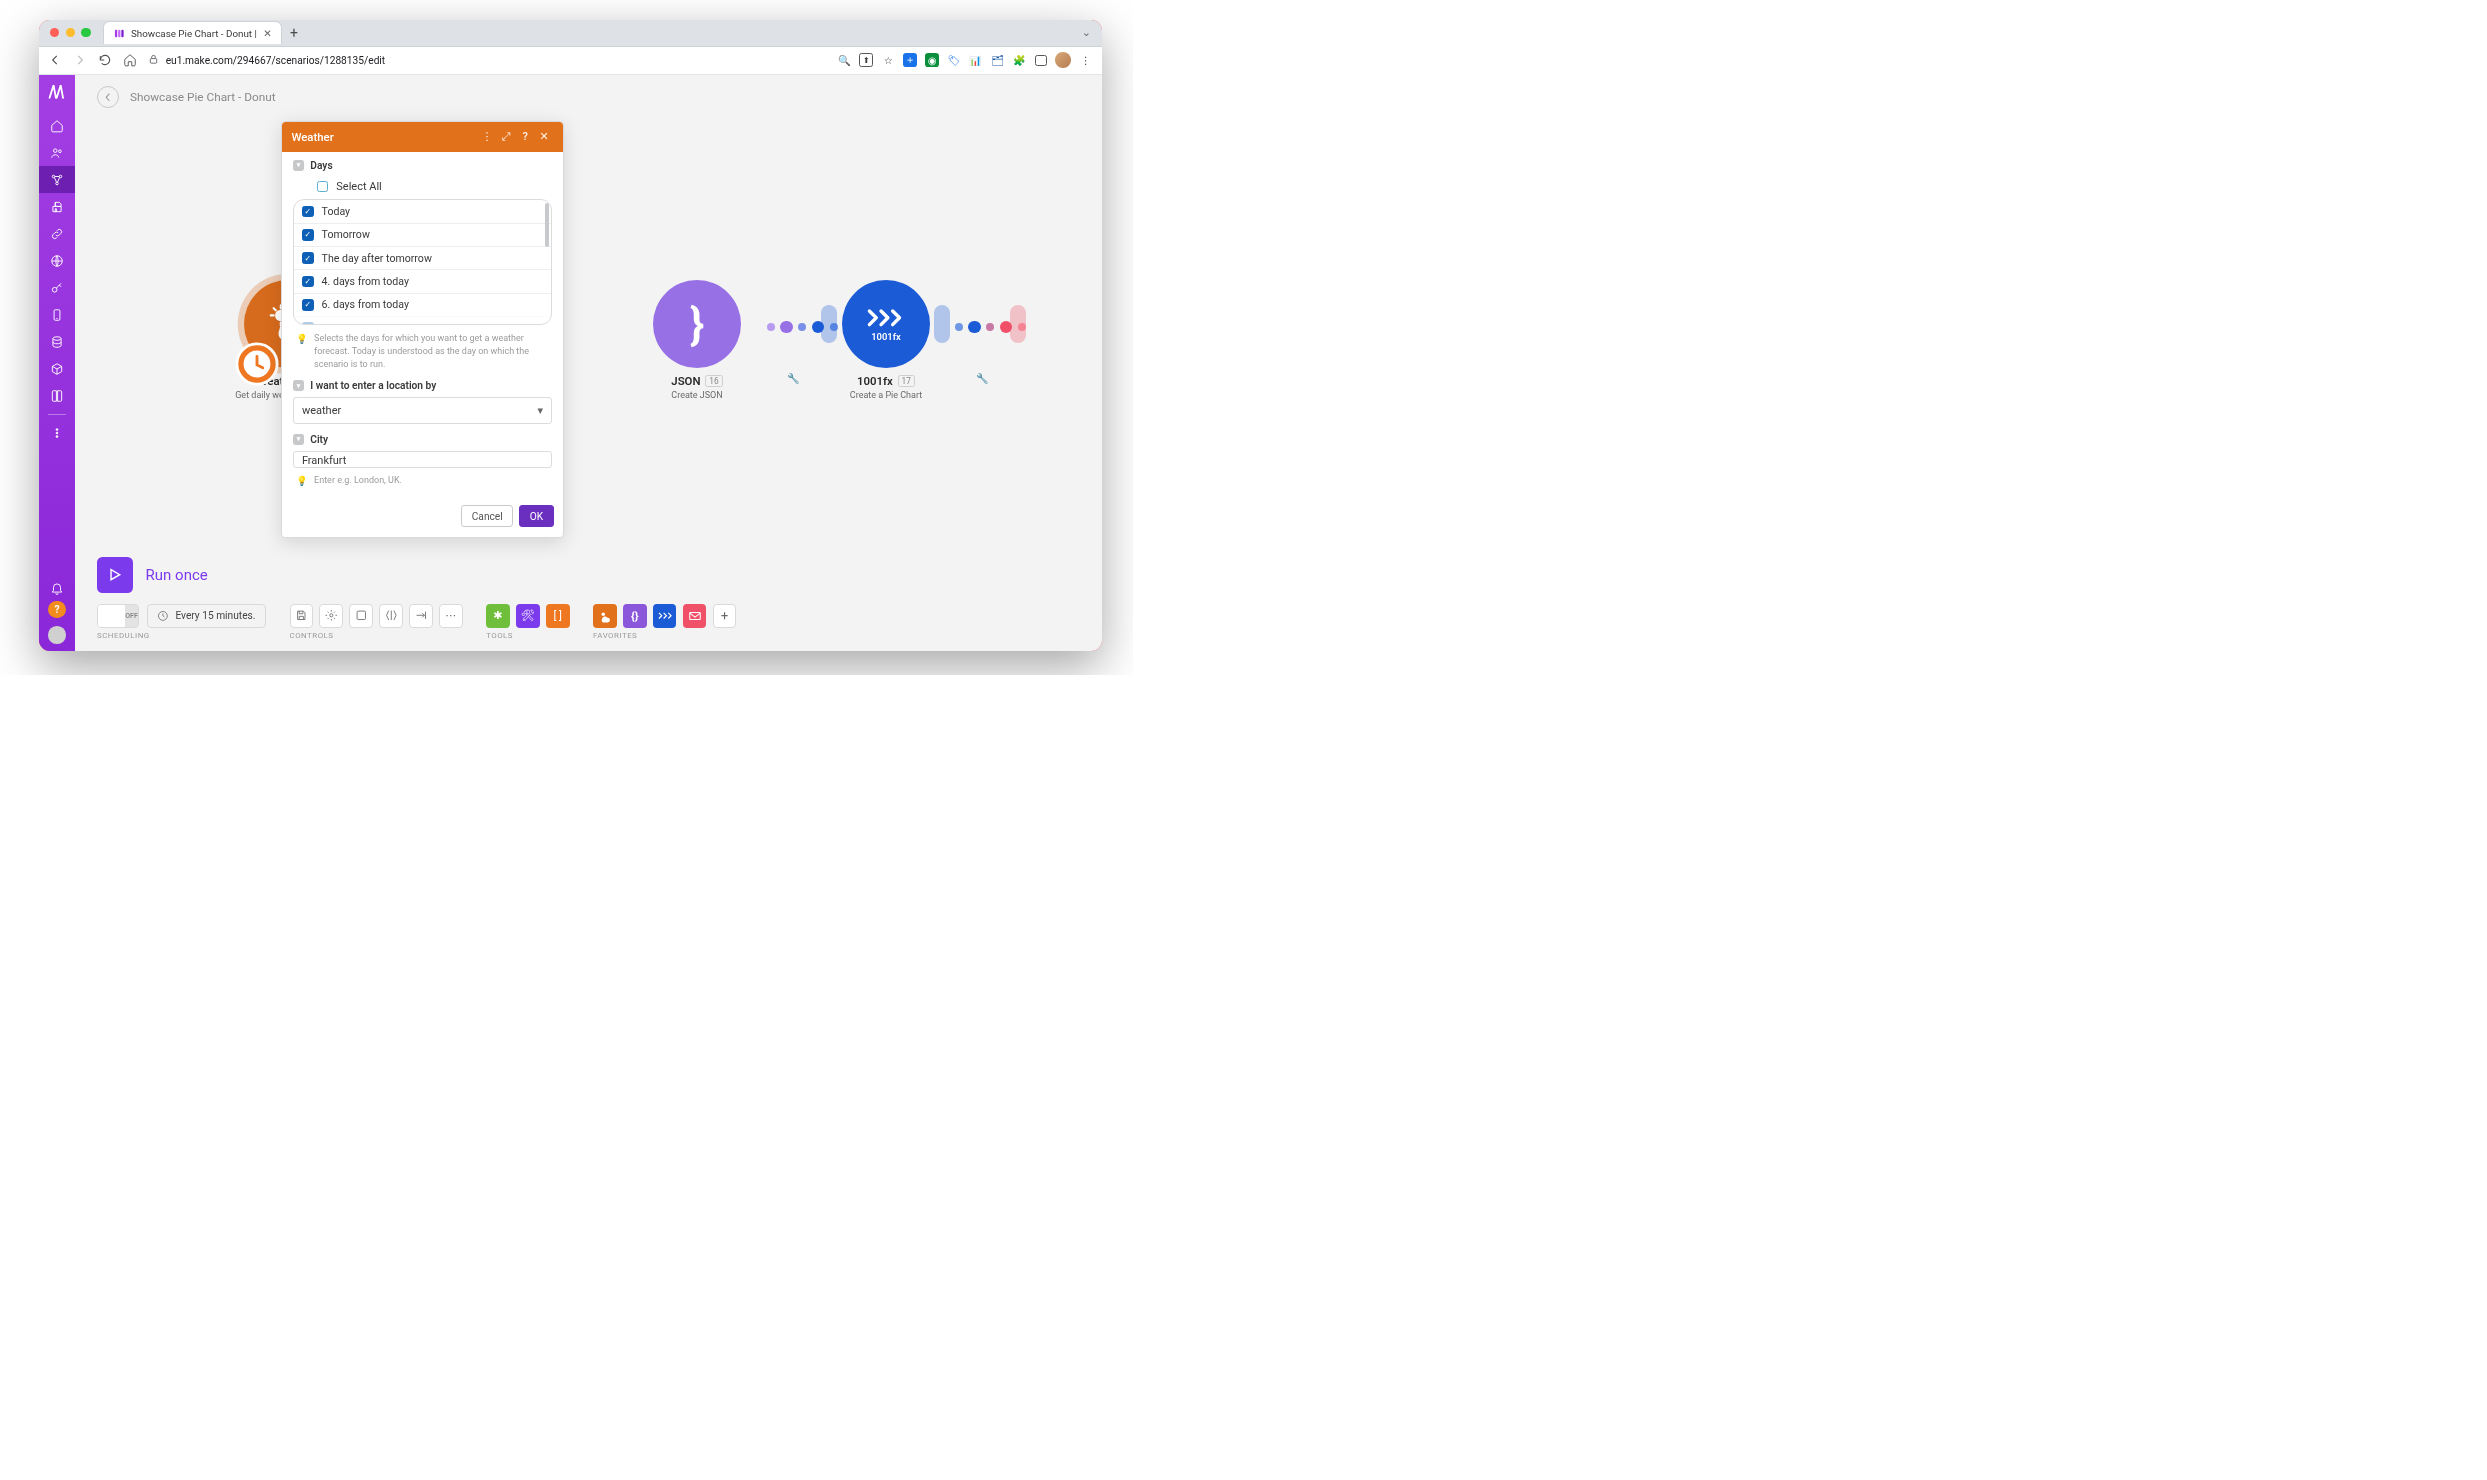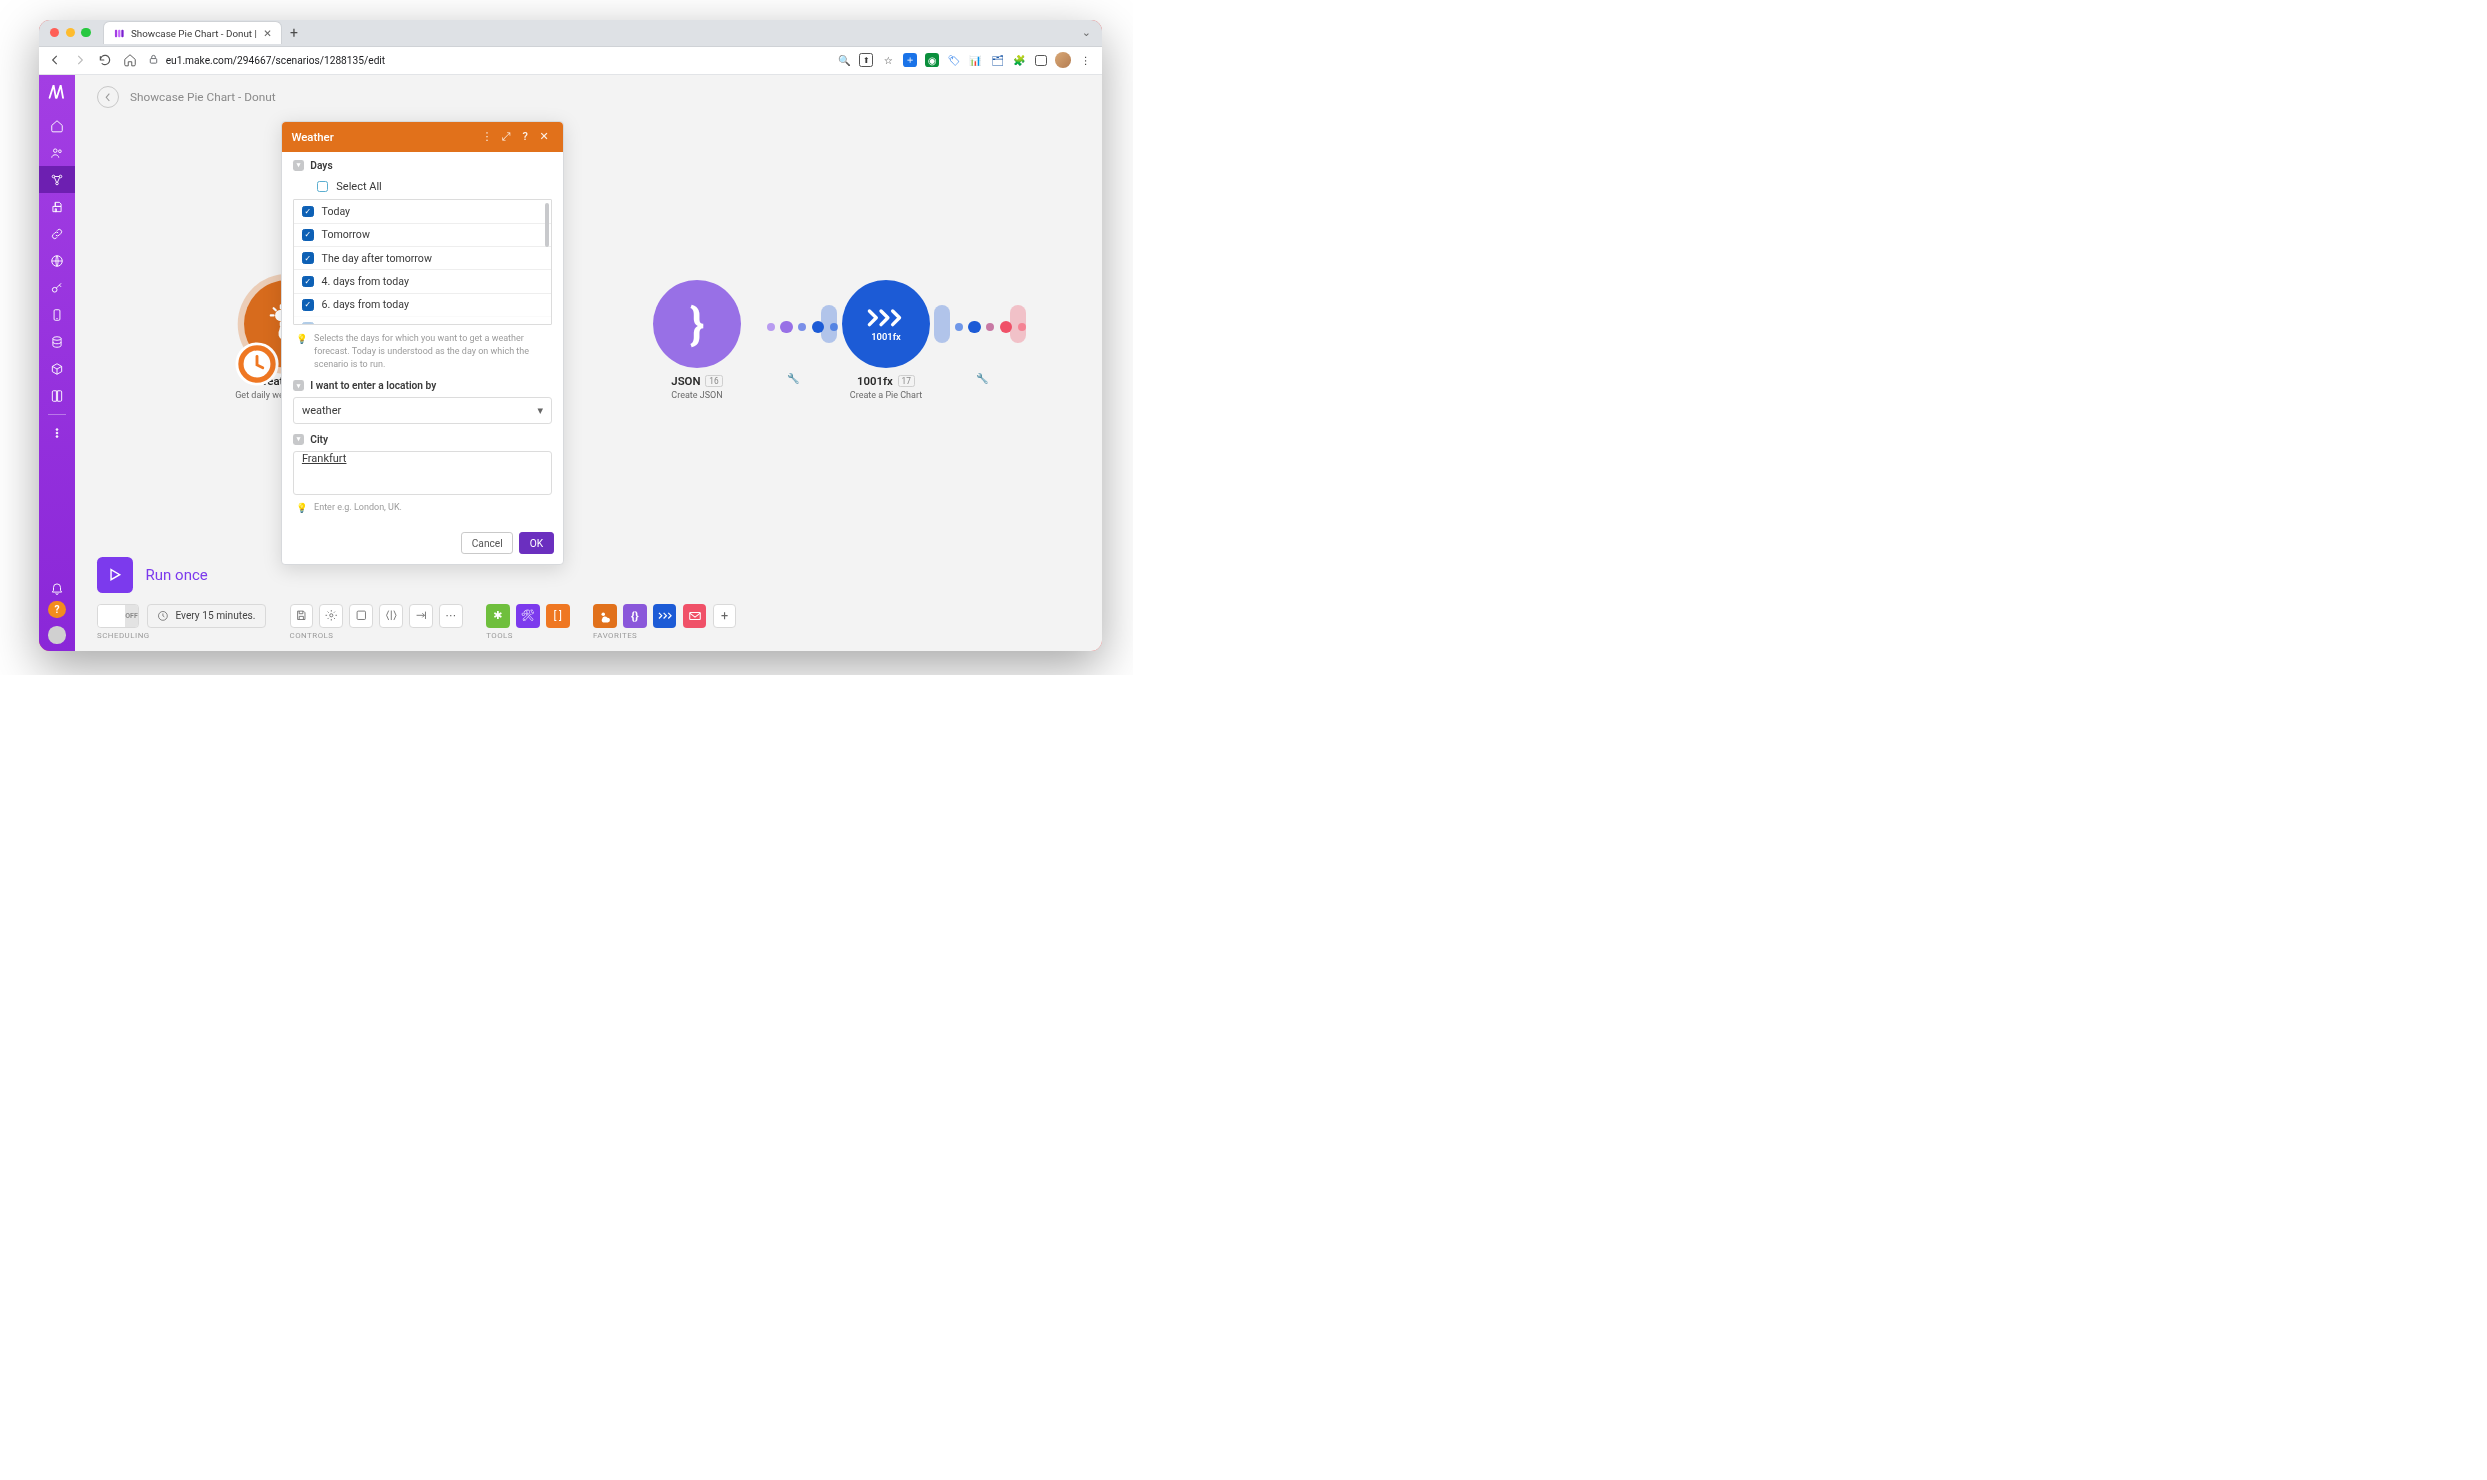--- a/index.html
+++ b/index.html
@@ -65,33 +65,33 @@
 
   
   .panel{ position:absolute; top:46px; left:206px; width:283px; background:#fff; border:0.8px solid #d7d9dc; border-radius:3.9px; box-shadow:0 4.7px 19px rgba(0,0,0,0.13); display:flex; flex-direction:column; }
   .panel-head{ background:#e1711b; color:#fff; height:30px; display:flex; align-items:center; padding:0 9.4px; border-radius:3.9px 3.9px 0 0; font-size:11.4px; font-weight:500; }
   .panel-head .spacer{flex:1;}
   .panel-head .hicon{ width:19px; display:flex; justify-content:center; color:rgba(255,255,255,0.9); font-size:11px; }
   .panel-body{ padding:7.9px 11px 0 11px; font-size:10.2px; color:#333; }
   .sect{ margin-bottom:9.4px; }
   .sect-label{ display:flex; align-items:center; gap:6.3px; font-weight:600; color:#3a3a3a; font-size:10.2px; margin-bottom:6.3px; }
   .tri{ width:11px; height:11px; background:#c7c8ca; border-radius:2.4px; display:flex; align-items:center; justify-content:center; color:#fff; font-size:7px; }
-  .checklist{ border:0.8px solid #dcdcdc; border-radius:1px; max-height:126px; overflow:hidden; position:relative;text-align:center; }
+  .checklist{ border:0.8px solid #dcdcdc; border-radius:11px; max-height:126px; overflow:hidden; position:relative;text-align:center; }
   .checklist-inner{ max-height:126px; overflow-y:auto; }
   .check-row{ display:flex; align-items:center; gap:7.9px; padding:4.7px 7.9px; font-size:10.6px; color:#3a3a3a; }
   .check-row + .check-row{ border-top:0.8px solid #eee; }
   .chk{ width:11.8px; height:11.8px; border:1.2px solid #0d60b5; border-radius:2.4px; display:flex; align-items:center; justify-content:center; }
   .chk.checked{ background:#0d60b5; }
   .chk.checked::after{ content:'✓'; color:#fff; font-size:7.9px; }
   .select-all{ display:flex; align-items:center; gap:7.9px; padding:3.1px 1.6px 6.3px 23.6px; font-size:11px; color:#3a3a3a; }
   .select-all .chk{ border-color:#5baed0; }
   .helper{ display:flex; gap:6.3px; margin-top:6.3px; color:#9b9b9b; font-size:9px; line-height:1.45; padding:0 4.7px 0 3.1px; }
   .bulb{ color:#e1a03c; flex-shrink:0; font-size:9.4px; }
   .dropdown{ border:0.8px solid #dcdcdc; border-radius:3.1px; height:27px; display:flex; align-items:center; padding:0 7.9px; font-size:11px; color:#3a3a3a; justify-content:space-between; }
-  .textfield{ border:0.8px solid #dcdcdc; border-radius:3.1px; height:44px; display:flex; align-items:flex-start; padding:0 7.9px; font-size:11px; color:#3a3a3a;text-decoration:underline; }
+  .textfield{ border:0.8px solid #dcdcdc; border-radius:3.1px; height:17px; display:flex; align-items:flex-end; padding:0 7.9px; font-size:11px; color:#3a3a3a; }
   .panel-foot{ display:flex; justify-content:flex-end; gap:6.3px; padding:7.9px 9.4px 9.4px; }
   .btn{ height:22px; padding:0 9.4px; border-radius:3.1px; font-size:10.2px; border:0.8px solid #c9c9c9; background:#fff; color:#555; display:flex; align-items:center; }
   .btn.primary{ background:#6b2fbf; border-color:#6b2fbf; color:#fff; }
   .scroll-thumb{ position:absolute; right:1.6px; top:3.1px; width:4.7px; height:44px; background:#c8c9cc; border-radius:2.4px; }
 
   
   .bottombar{ position:absolute; bottom:11px; left:22px; right:22px; }
   .runrow{ display:flex; align-items:center; gap:12.6px; margin-bottom:11px; }
   .runbtn{ width:36px; height:36px; border-radius:5.5px; background:#7c3aed; display:flex; align-items:center; justify-content:center; }
   .runbtn svg{width:17.3px;height:17.3px;fill:none;stroke:#fff;stroke-width:2;}

